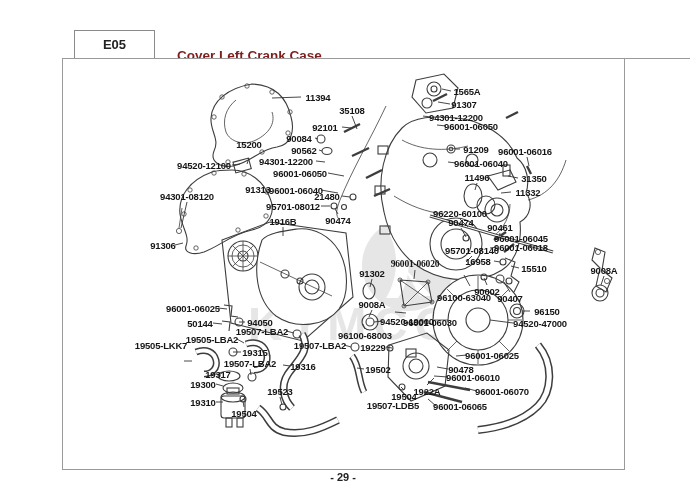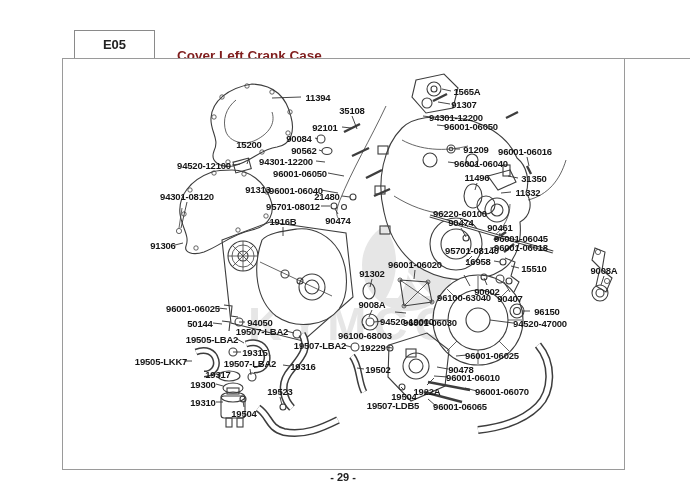--- a/index.html
+++ b/index.html
@@ -364,38 +364,38 @@
     <div class="plabel" style="left: 528px; top: 192px;">11332</div>
     <div class="plabel" style="left: 460px; top: 213px;">96220-60100</div>
     <div class="plabel" style="left: 461px; top: 222px;">90474</div>
     <div class="plabel" style="left: 500px; top: 227px;">90461</div>
     <div class="plabel" style="left: 521px; top: 238px;">96001-06045</div>
     <div class="plabel" style="left: 521px; top: 247px;">96001-06018</div>
     <div class="plabel" style="left: 472px; top: 250px;">95701-08140</div>
     <div class="plabel" style="left: 478px; top: 261px;">16958</div>
     <div class="plabel" style="left: 464px; top: 269px; margin-top: 28px;">96100-63040</div>
     <div class="plabel" style="left: 534px; top: 268px;">15510</div>
-    <div class="plabel" style="left: 415px; top: 264px;">96001-06020</div>
+    <div class="plabel" style="left: 415px; top: 264px; font-family: Liberation Serif, serif;">96001-06020</div>
     <div class="plabel" style="left: 372px; top: 273px;">91302</div>
     <div class="plabel" style="left: 487px; top: 291px;">90002</div>
     <div class="plabel" style="left: 510px; top: 298px;">90407</div>
     <div class="plabel" style="left: 372px; top: 304px;">9008A</div>
     <div class="plabel" style="left: 604px; top: 270px;">9008A</div>
     <div class="plabel" style="left: 430px; top: 322px;">96001-06030</div>
     <div class="plabel" style="left: 407px; top: 321px;">94520-19000</div>
     <div class="plabel" style="left: 547px; top: 311px;">96150</div>
     <div class="plabel" style="left: 540px; top: 323px;">94520-47000</div>
     <div class="plabel" style="left: 365px; top: 335px;">96100-68003</div>
     <div class="plabel" style="left: 193px; top: 308px;">96001-06025</div>
     <div class="plabel" style="left: 200px; top: 323px;">50144</div>
     <div class="plabel" style="left: 260px; top: 322px;">94050</div>
     <div class="plabel" style="left: 262px; top: 331px;">19507-LBA2</div>
     <div class="plabel" style="left: 212px; top: 339px;">19505-LBA2</div>
     <div class="plabel" style="left: 255px; top: 352px;">19315</div>
-    <div class="plabel" style="left: 161px; top: 361px;">19505-LKK7</div>
+    <div class="plabel" style="left: 161px; top: 345px;">19505-LKK7</div>
     <div class="plabel" style="left: 250px; top: 363px;">19507-LBA2</div>
     <div class="plabel" style="left: 303px; top: 366px;">19316</div>
     <div class="plabel" style="left: 218px; top: 374px;">19317</div>
     <div class="plabel" style="left: 203px; top: 384px;">19300</div>
     <div class="plabel" style="left: 203px; top: 402px;">19310</div>
     <div class="plabel" style="left: 244px; top: 413px;">19504</div>
     <div class="plabel" style="left: 280px; top: 391px;">19523</div>
     <div class="plabel" style="left: 320px; top: 345px;">19507-LBA2</div>
     <div class="plabel" style="left: 373px; top: 347px;">19229</div>
     <div class="plabel" style="left: 378px; top: 369px;">19502</div>

